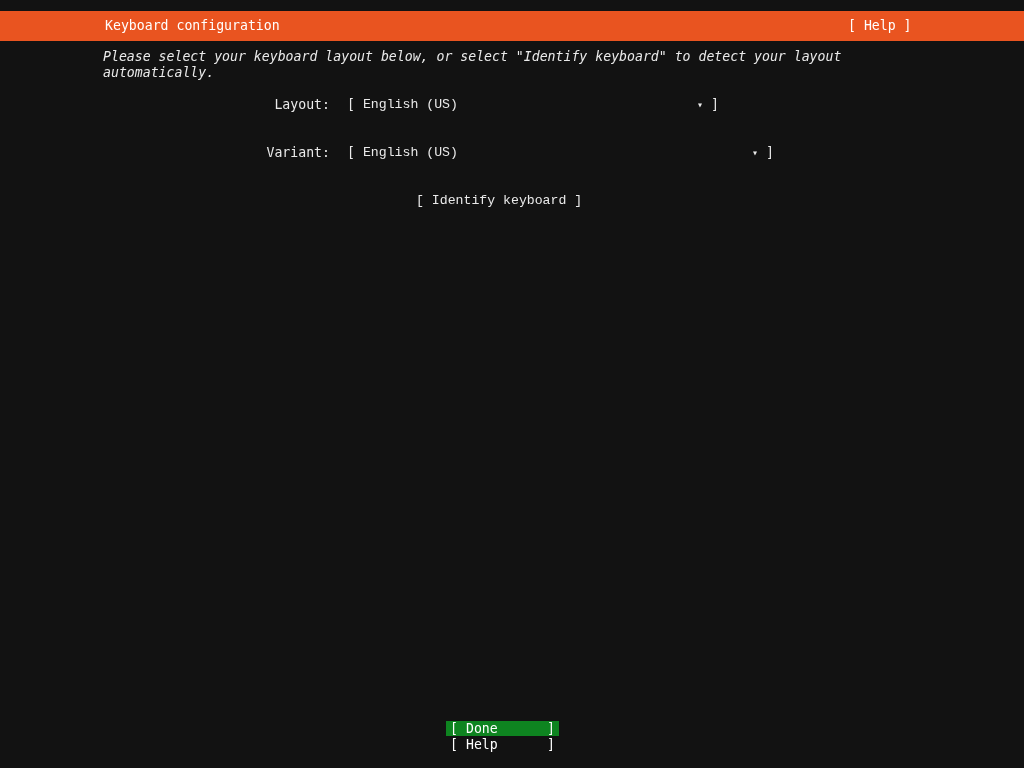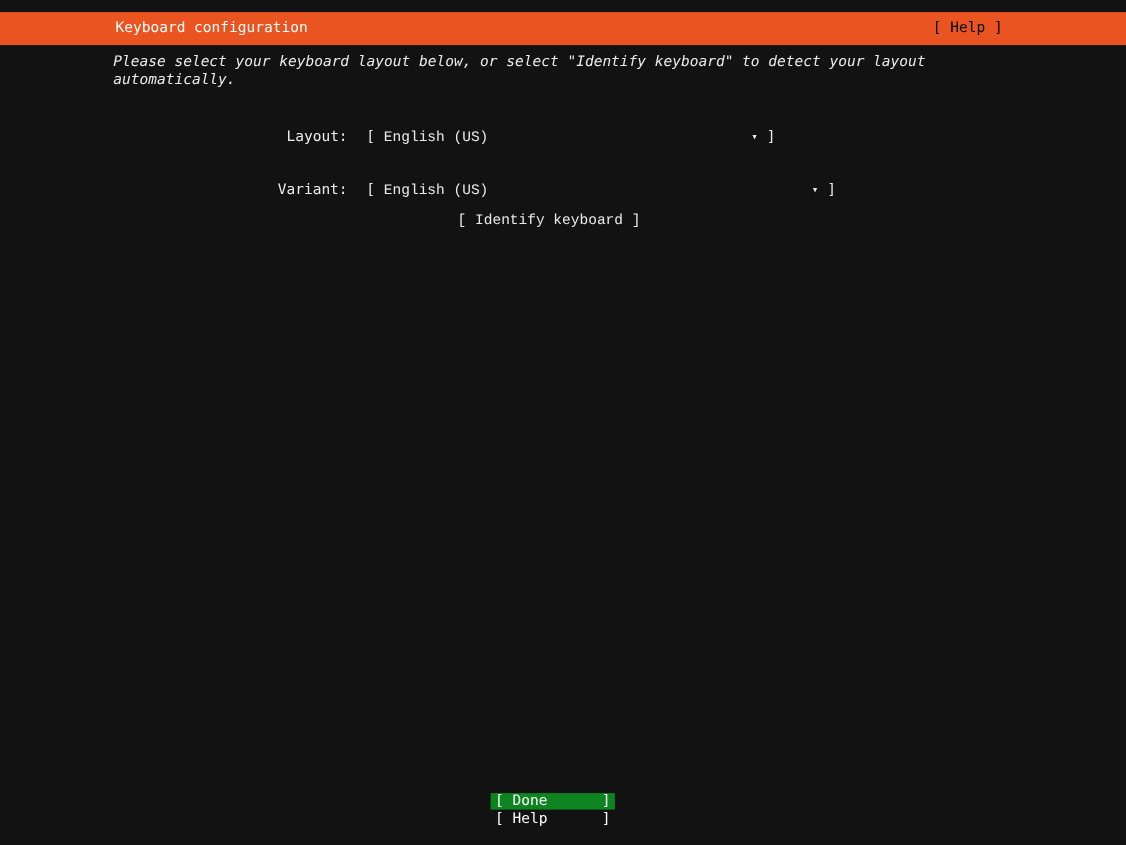--- a/index.html
+++ b/index.html
@@ -25,33 +25,33 @@
     width: 1024px; height: 30px;
     background: var(--accent-orange);
   }
   .header-title {
     position: absolute; left: 105px; top: 0;
     line-height: 30px; color: #FFFFFF;
     white-space: pre;
   }
   .help-button {
     position: absolute; left: 848px; top: 0;
-    line-height: 30px; color: #000000;
+    line-height: 30px; color: #ffffff;
     white-space: pre; cursor: pointer;
   }
 
   
   .instructions {
     position: absolute; left: 103px; top: 49px;
     width: 758px; line-height: 16px;
     white-space: normal; word-break: normal; font-style: italic;
   }
 
   
-  .form-row { position: absolute; left: 3px; width: 838px; height: 16px; line-height: 16px; margin-top: 20px; }
+  .form-row { position: absolute; left: 17px; width: 838px; height: 16px; line-height: 16px; }
   .form-row.row-layout { top: 97px; }
   .form-row.row-variant { top: 145px; }
   .field-label {
     position: absolute; left: 103px; top: 0;
     width: 210px; text-align: right; white-space: pre;
   }
   .dropdown {
     position: absolute; top: 0; height: 16px;
     display: flex; align-items: center;
     cursor: pointer; white-space: pre;

